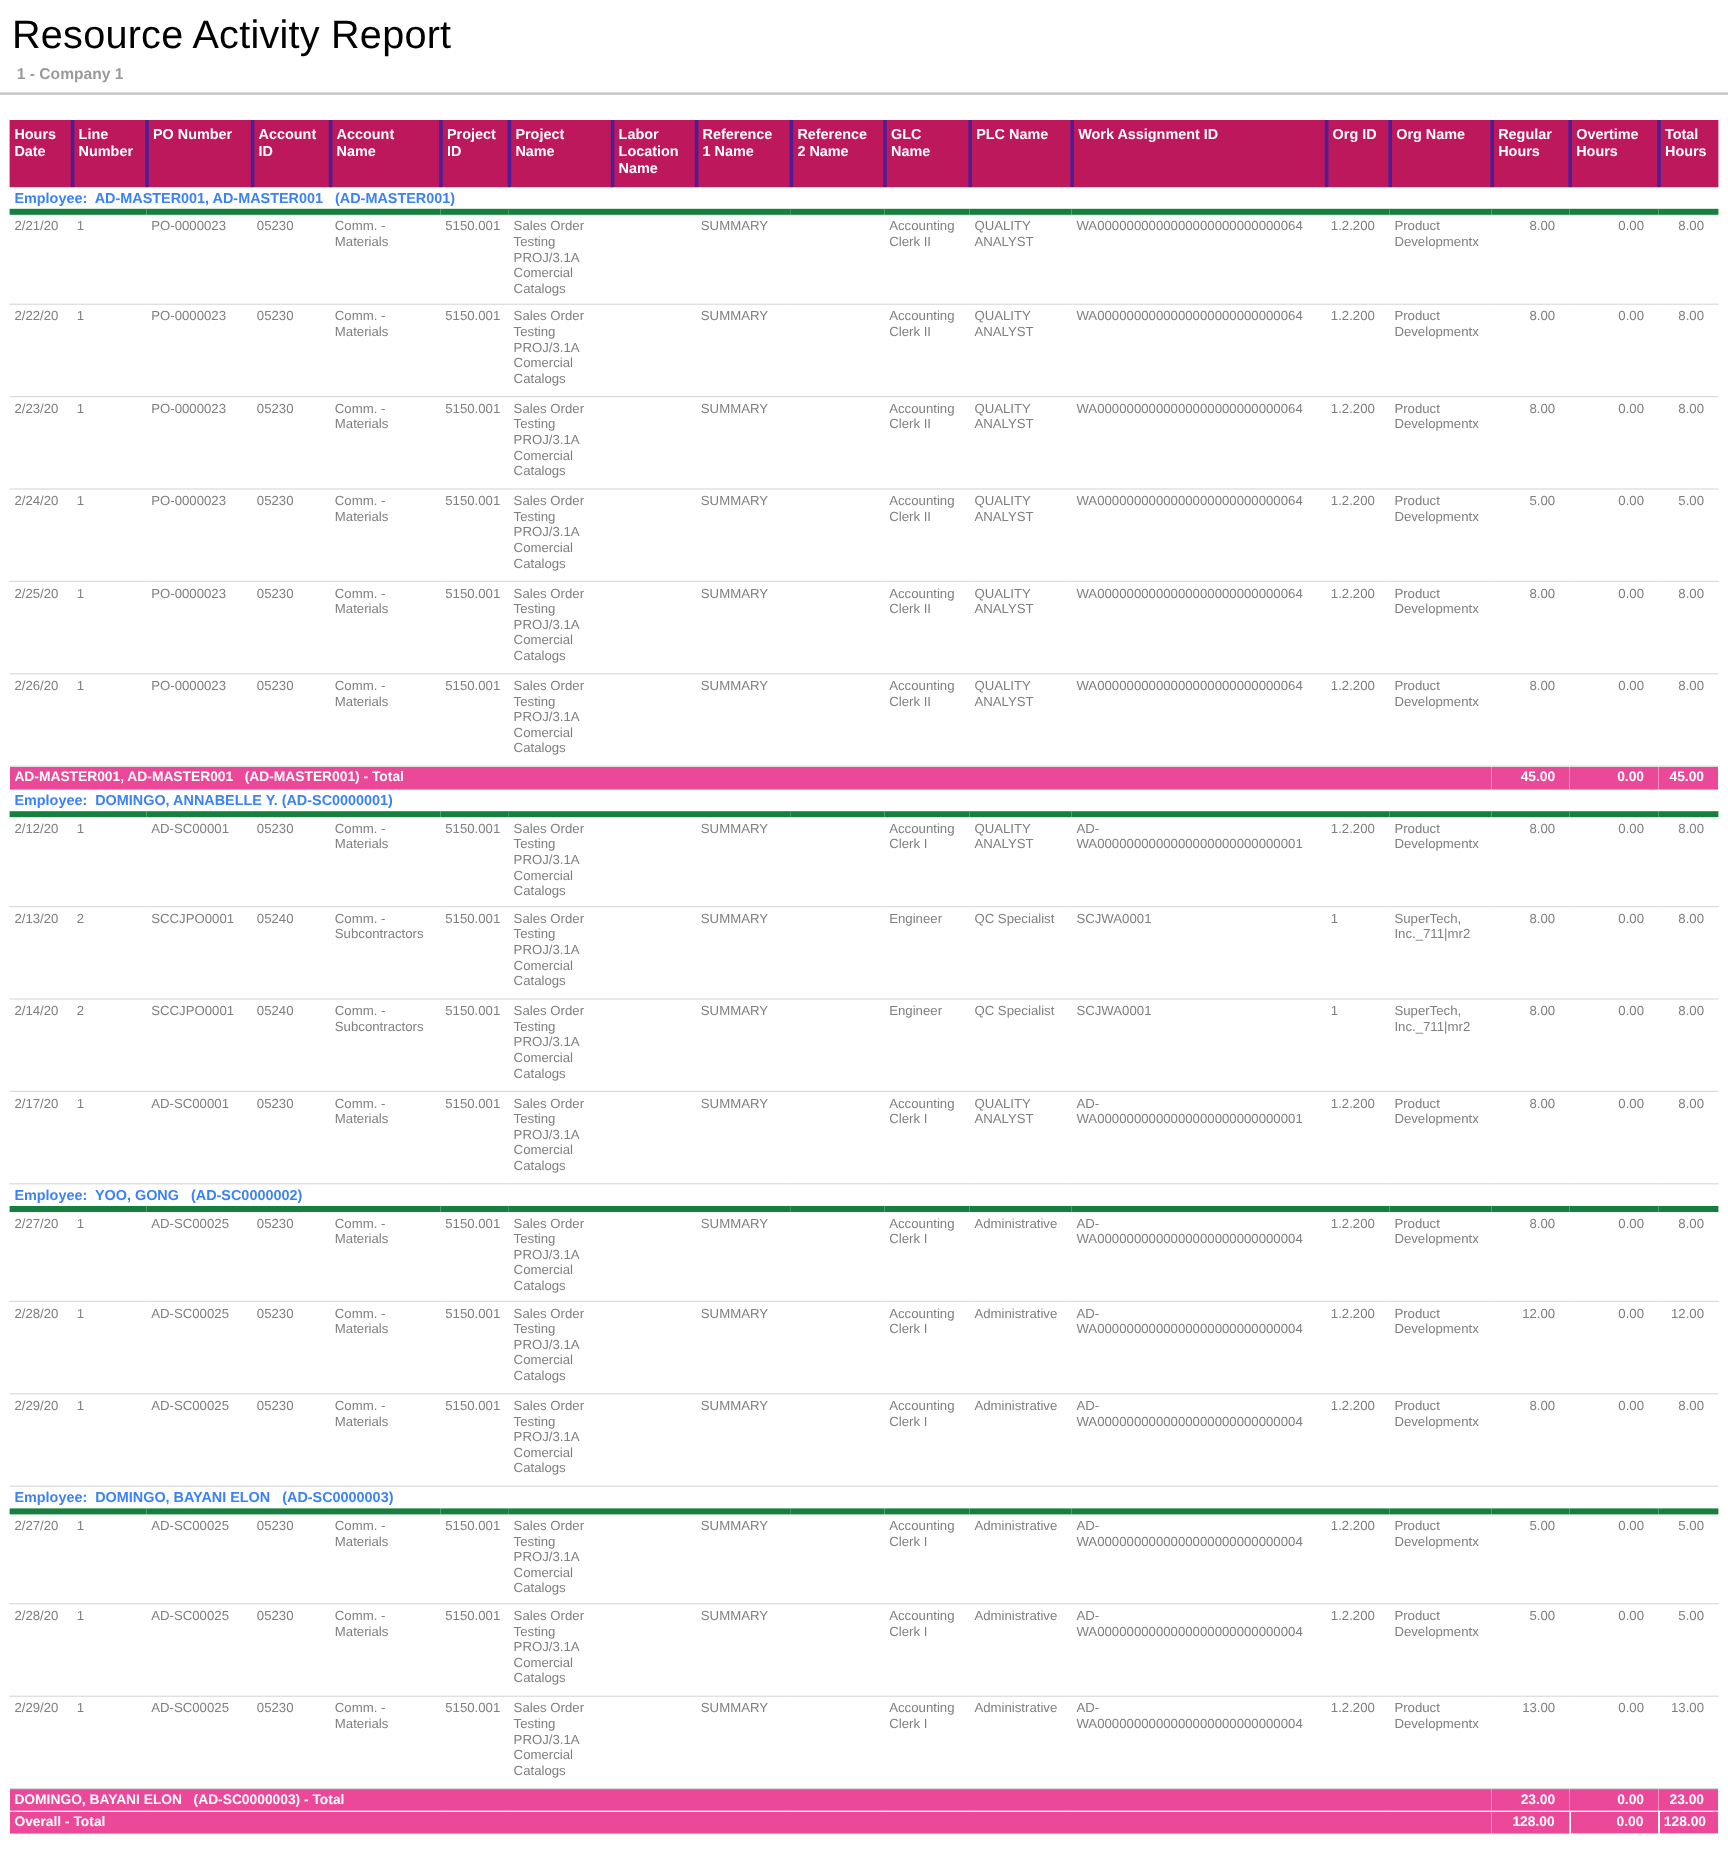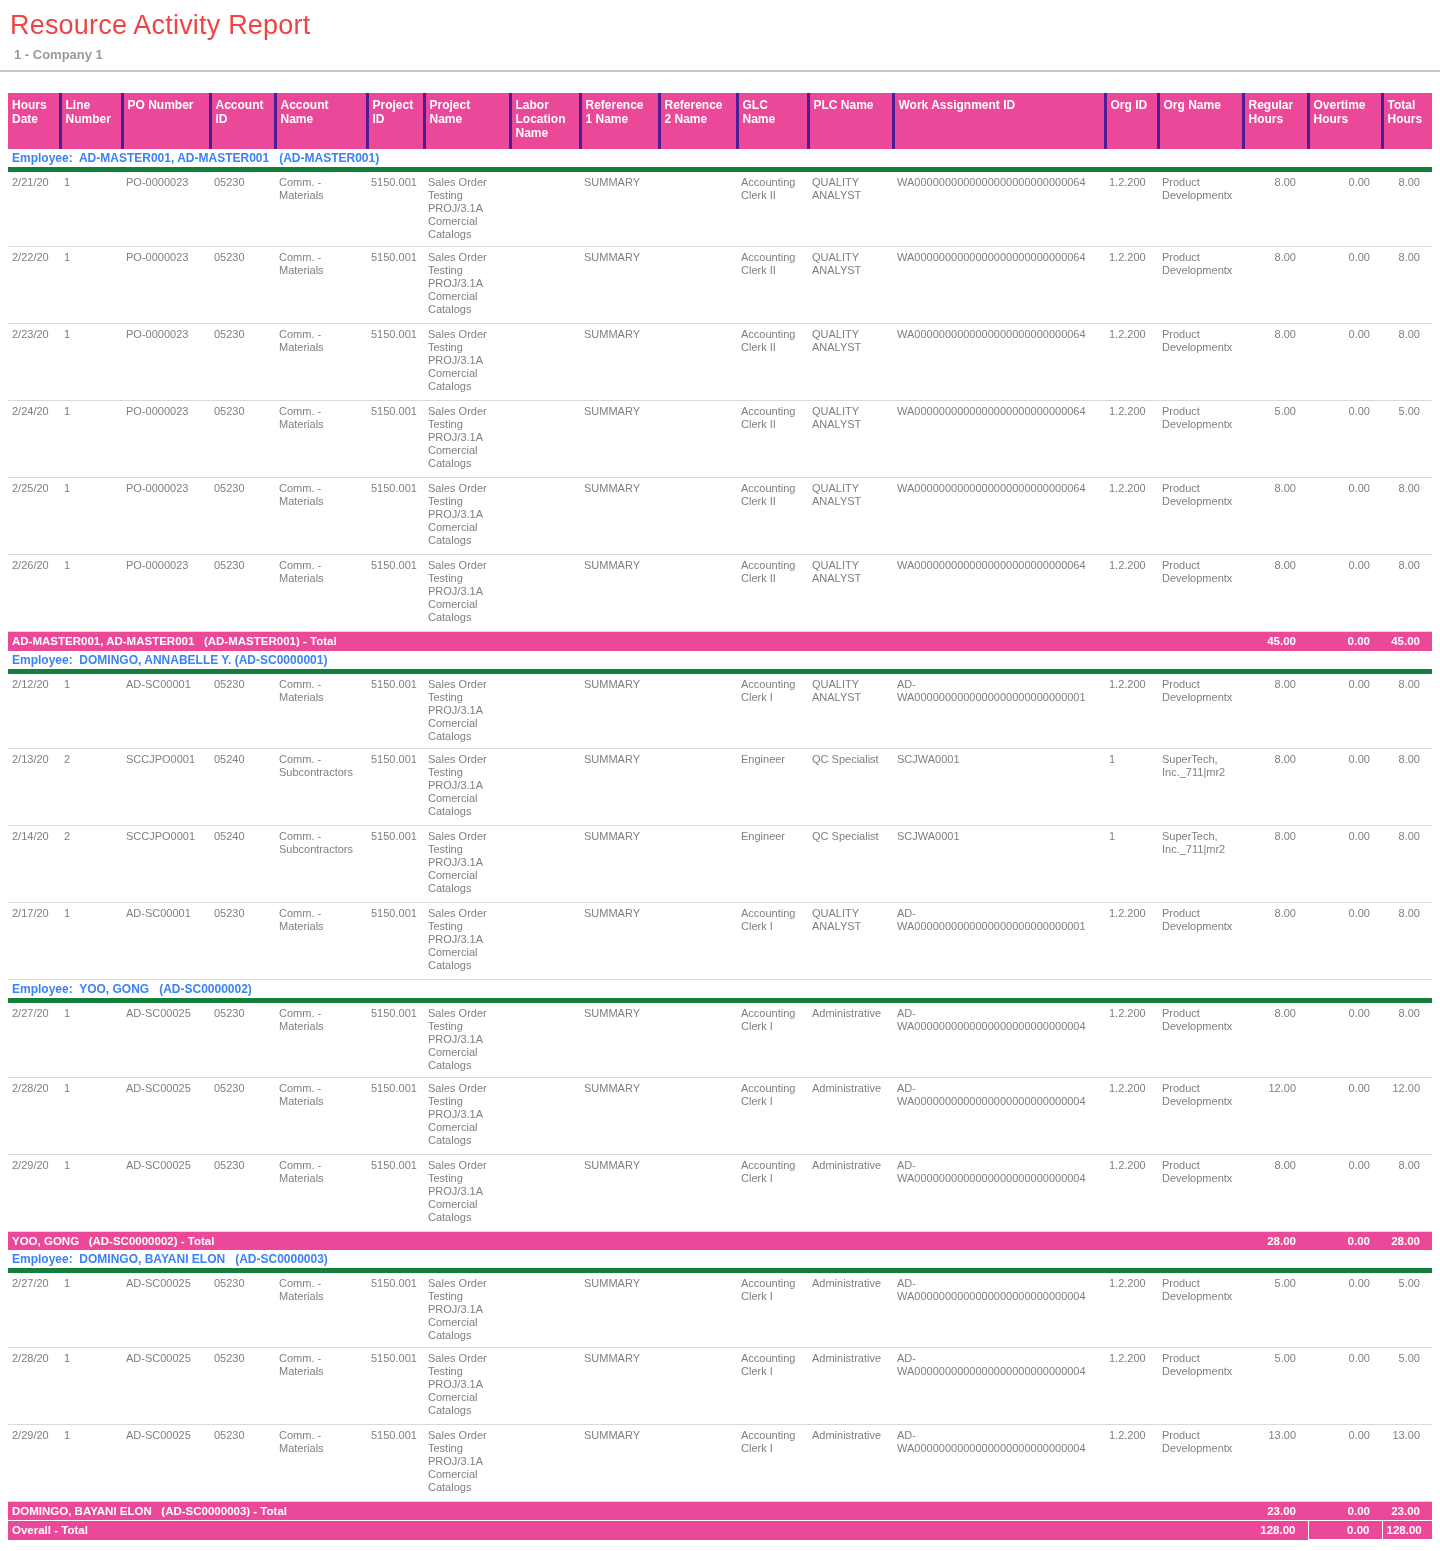--- a/index.html
+++ b/index.html
@@ -5,22 +5,22 @@
   * { box-sizing: border-box; }
   html, body { margin: 0; padding: 0; background: #ffffff; }
   body {
     font-family: "Liberation Sans", sans-serif;
     width: 1440px;
     color: #7f7f7f;
   }
   .page { width: 1440px; min-height: 1551px; background: #fff; }
 
   .report-title {
-    color: #ef4444;
-    font-size: 27px;
+    color: #000000;
+    font-size: 33px;
     font-weight: 400;
     margin: 0;
     padding: 10px 0 4px 10px;
     letter-spacing: 0.2px;
   }
   .report-subtitle {
     color: #9a9a9a;
     font-weight: bold;
     font-size: 13px;
     padding: 2px 0 8px 14px;
@@ -29,21 +29,21 @@
 
   table.report {
     margin: 21px 8px 0 8px;
     width: 1424px;
     border-collapse: collapse;
     table-layout: fixed;
     font-size: 11px;
     line-height: 13px;
   }
   thead th {
-    background: #ec4899;
+    background: #be185d;
     color: #ffffff;
     font-size: 12px;
     line-height: 14px;
     font-weight: bold;
     text-align: left;
     vertical-align: top;
     padding: 5px 4px;
     height: 56px;
   }
   thead th + th { border-left: 3px solid #4c1d95; }
@@ -401,26 +401,20 @@
           <td></td>
           <td>Accounting Clerk I</td>
           <td>Administrative</td>
           <td>AD-WA0000000000000000000000000004</td>
           <td>1.2.200</td>
           <td>Product Developmentx</td>
           <td class="num">8.00</td>
           <td class="num">0.00</td>
           <td class="num">8.00</td>
         </tr>
-        <tr class="total-row">
-          <td colspan="15">YOO, GONG   (AD-SC0000002) - Total</td>
-          <td class="num">28.00</td>
-          <td class="num">0.00</td>
-          <td class="num">28.00</td>
-        </tr>
         <tr class="employee-row">
           <td colspan="18">Employee:  DOMINGO, BAYANI ELON   (AD-SC0000003)</td>
         </tr>
         <tr class="data-row">
           <td>2/27/20</td>
           <td>1</td>
           <td>AD-SC00025</td>
           <td>05230</td>
           <td>Comm. - Materials</td>
           <td>5150.001</td>

